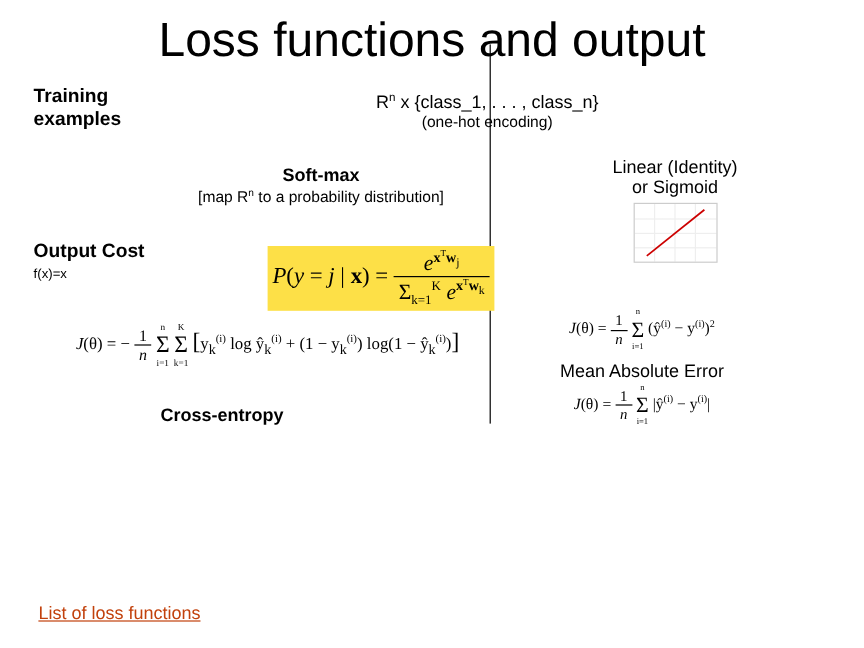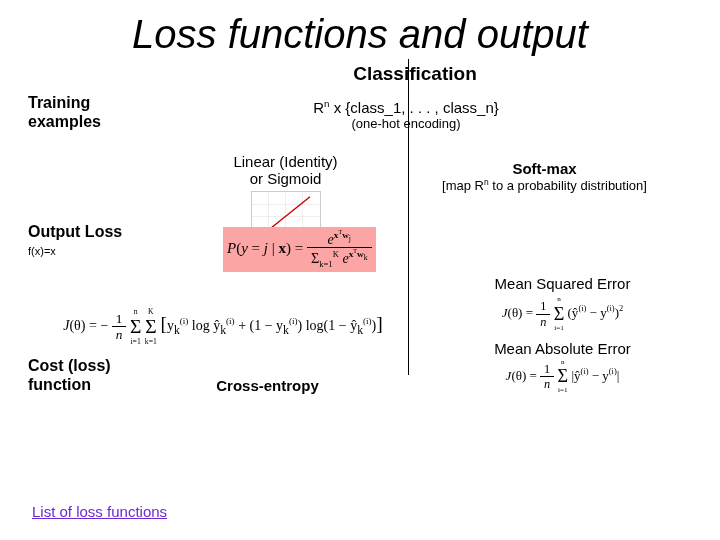--- a/index.html
+++ b/index.html
@@ -15,21 +15,20 @@
   .slide {
     width: 100%;
     height: 100%;
     padding: 12px 28px 20px 28px;
   }
   .title {
     font-size: 40px;
     font-weight: 400;
     text-align: center;
     margin-bottom: 6px;
-    font-style: italic;
   }
   .header-row {
     display: flex;
     margin-bottom: 8px;
   }
   .rowlabel-col { width: 110px; flex-shrink: 0; }
   .col {
     flex: 1;
     text-align: center;
   }
@@ -68,24 +67,24 @@
   }
   .cell.classif { padding-right: 18px; }
   .cell.regress { padding-left: 18px; }
   .sub {
     font-size: 13px;
   }
   sup { font-size: 0.65em; vertical-align: super; }
   .softmax-line { font-weight: 700; }
   .formula-box {
     display: inline-block;
-    background: #fca5a5;
+    background: #fde047;
     padding: 2px 4px;
     font-family: 'Times New Roman', serif;
-    font-size: 15px;
+    font-size: 19px;
   }
   .miniplot {
     width: 70px;
     height: 50px;
     border: 1px solid #ccc;
     margin: 4px auto 0 auto;
     position: relative;
     background:
       linear-gradient(#eee,#eee) 50% 0/1px 100% no-repeat,
       linear-gradient(#eee,#eee) 0 50%/100% 1px no-repeat,
@@ -110,21 +109,21 @@
     white-space: nowrap;
   }
   .mse-formula { text-align: center; margin: 4px 0 8px 0; font-size: 13px; }
   .mae-formula { text-align: center; margin-top: 2px; font-size: 13px; }
   .mae-label { margin-top: 0; font-size: 15px;}
   .link {
     position: absolute;
     left: 32px;
     bottom: 20px;
     font-size: 15px;
-    color: #6d28d9;
+    color: #c2410c;
     text-decoration: underline;
   }
   .frac {
     display: inline-block;
     vertical-align: middle;
     text-align: center;
     font-size: 0.95em;
   }
   .frac .num { display: block; border-bottom: 1px solid #000; padding: 0 4px; line-height: 1.15;}
   .frac .den { display: block; padding: 0 4px; line-height: 1.15;}
@@ -138,70 +137,65 @@
 </style>
 </head>
 <body>
 
 <div class="slide">
 
   <div class="title">Loss functions and output</div>
 
   <div class="header-row">
     <div class="rowlabel-col"></div>
-    <div class="col classif">
-        <div class="col-head">Classification</div>
-      </div>
   </div>
 
   <div class="content">
     <div class="vline"></div>
 
     <div class="row">
       <div class="rowlabel">Training examples</div>
       <div class="cell classif">
         <div>R<sup>n</sup> x {class_1, . . . , class_n}</div>
         <div class="sub">(one-hot encoding)</div>
       </div>
     </div>
 
     <div class="row" style="margin-bottom:4px;">
-      <div class="rowlabel">Output Loss</div>
+      <div class="rowlabel">Output Cost</div>
+      <div class="cell classif">
+        <div class="softmax-line">Soft-max</div>
+        <div class="sub">[map R<sup>n</sup> to a probability distribution]</div>
+        <div style="height:48px;"></div>
+      </div>
       <div class="cell regress">
         <div>Linear (Identity)</div>
         <div>or Sigmoid</div>
         <div class="miniplot">
           <svg class="diag" viewBox="0 0 70 50">
               <line class="redline" x1="10" y1="45" x2="60" y2="5"></line>
             </svg>
         </div>
       </div>
-      <div class="cell classif">
-        <div class="softmax-line">Soft-max</div>
-        <div class="sub">[map R<sup>n</sup> to a probability distribution]</div>
-        <div style="height:48px;"></div>
-      </div>
     </div>
     <div class="fxlabel">f(x)=x</div>
 
     <div class="eq softmax-eq formula-box">
       <span class="bigstar">P</span>(<span class="bigstar">y</span> = <span class="bigstar">j</span> | <b>x</b>) =
       <span class="frac">
         <span class="num"><span class="bigstar">e</span><sup><b>x</b><sup>T</sup><b>w</b><sub>j</sub></sup></span>
         <span class="den">Σ<sub style="font-size:0.6em">k=1</sub><sup style="font-size:0.6em">K</sup> <span class="bigstar">e</span><sup><b>x</b><sup>T</sup><b>w</b><sub>k</sub></sup></span>
       </span>
     </div>
 
     <div class="row" style="margin-top:18px; margin-bottom:6px;">
-      <div class="rowlabel">Cost (loss) function</div>
       <div class="cell classif">
         <div style="font-weight:700">Cross-entropy</div>
       </div>
       <div class="cell regress">
-        <div>Mean Squared Error</div>
         <div class="mse-formula">
           <span class="bigstar">J</span>(θ) =
           <span class="frac"><span class="num">1</span><span class="den"><span class="bigstar">n</span></span></span>
           <span class="sumwrap"><span class="lim">n</span><span class="sum">Σ</span><span class="lim">i=1</span></span>
           (ŷ<sup>(i)</sup> − y<sup>(i)</sup>)<sup>2</sup>
         </div>
         <div class="mae-label">Mean Absolute Error</div>
         <div class="mae-formula">
           <span class="bigstar">J</span>(θ) =
           <span class="frac"><span class="num">1</span><span class="den"><span class="bigstar">n</span></span></span>

